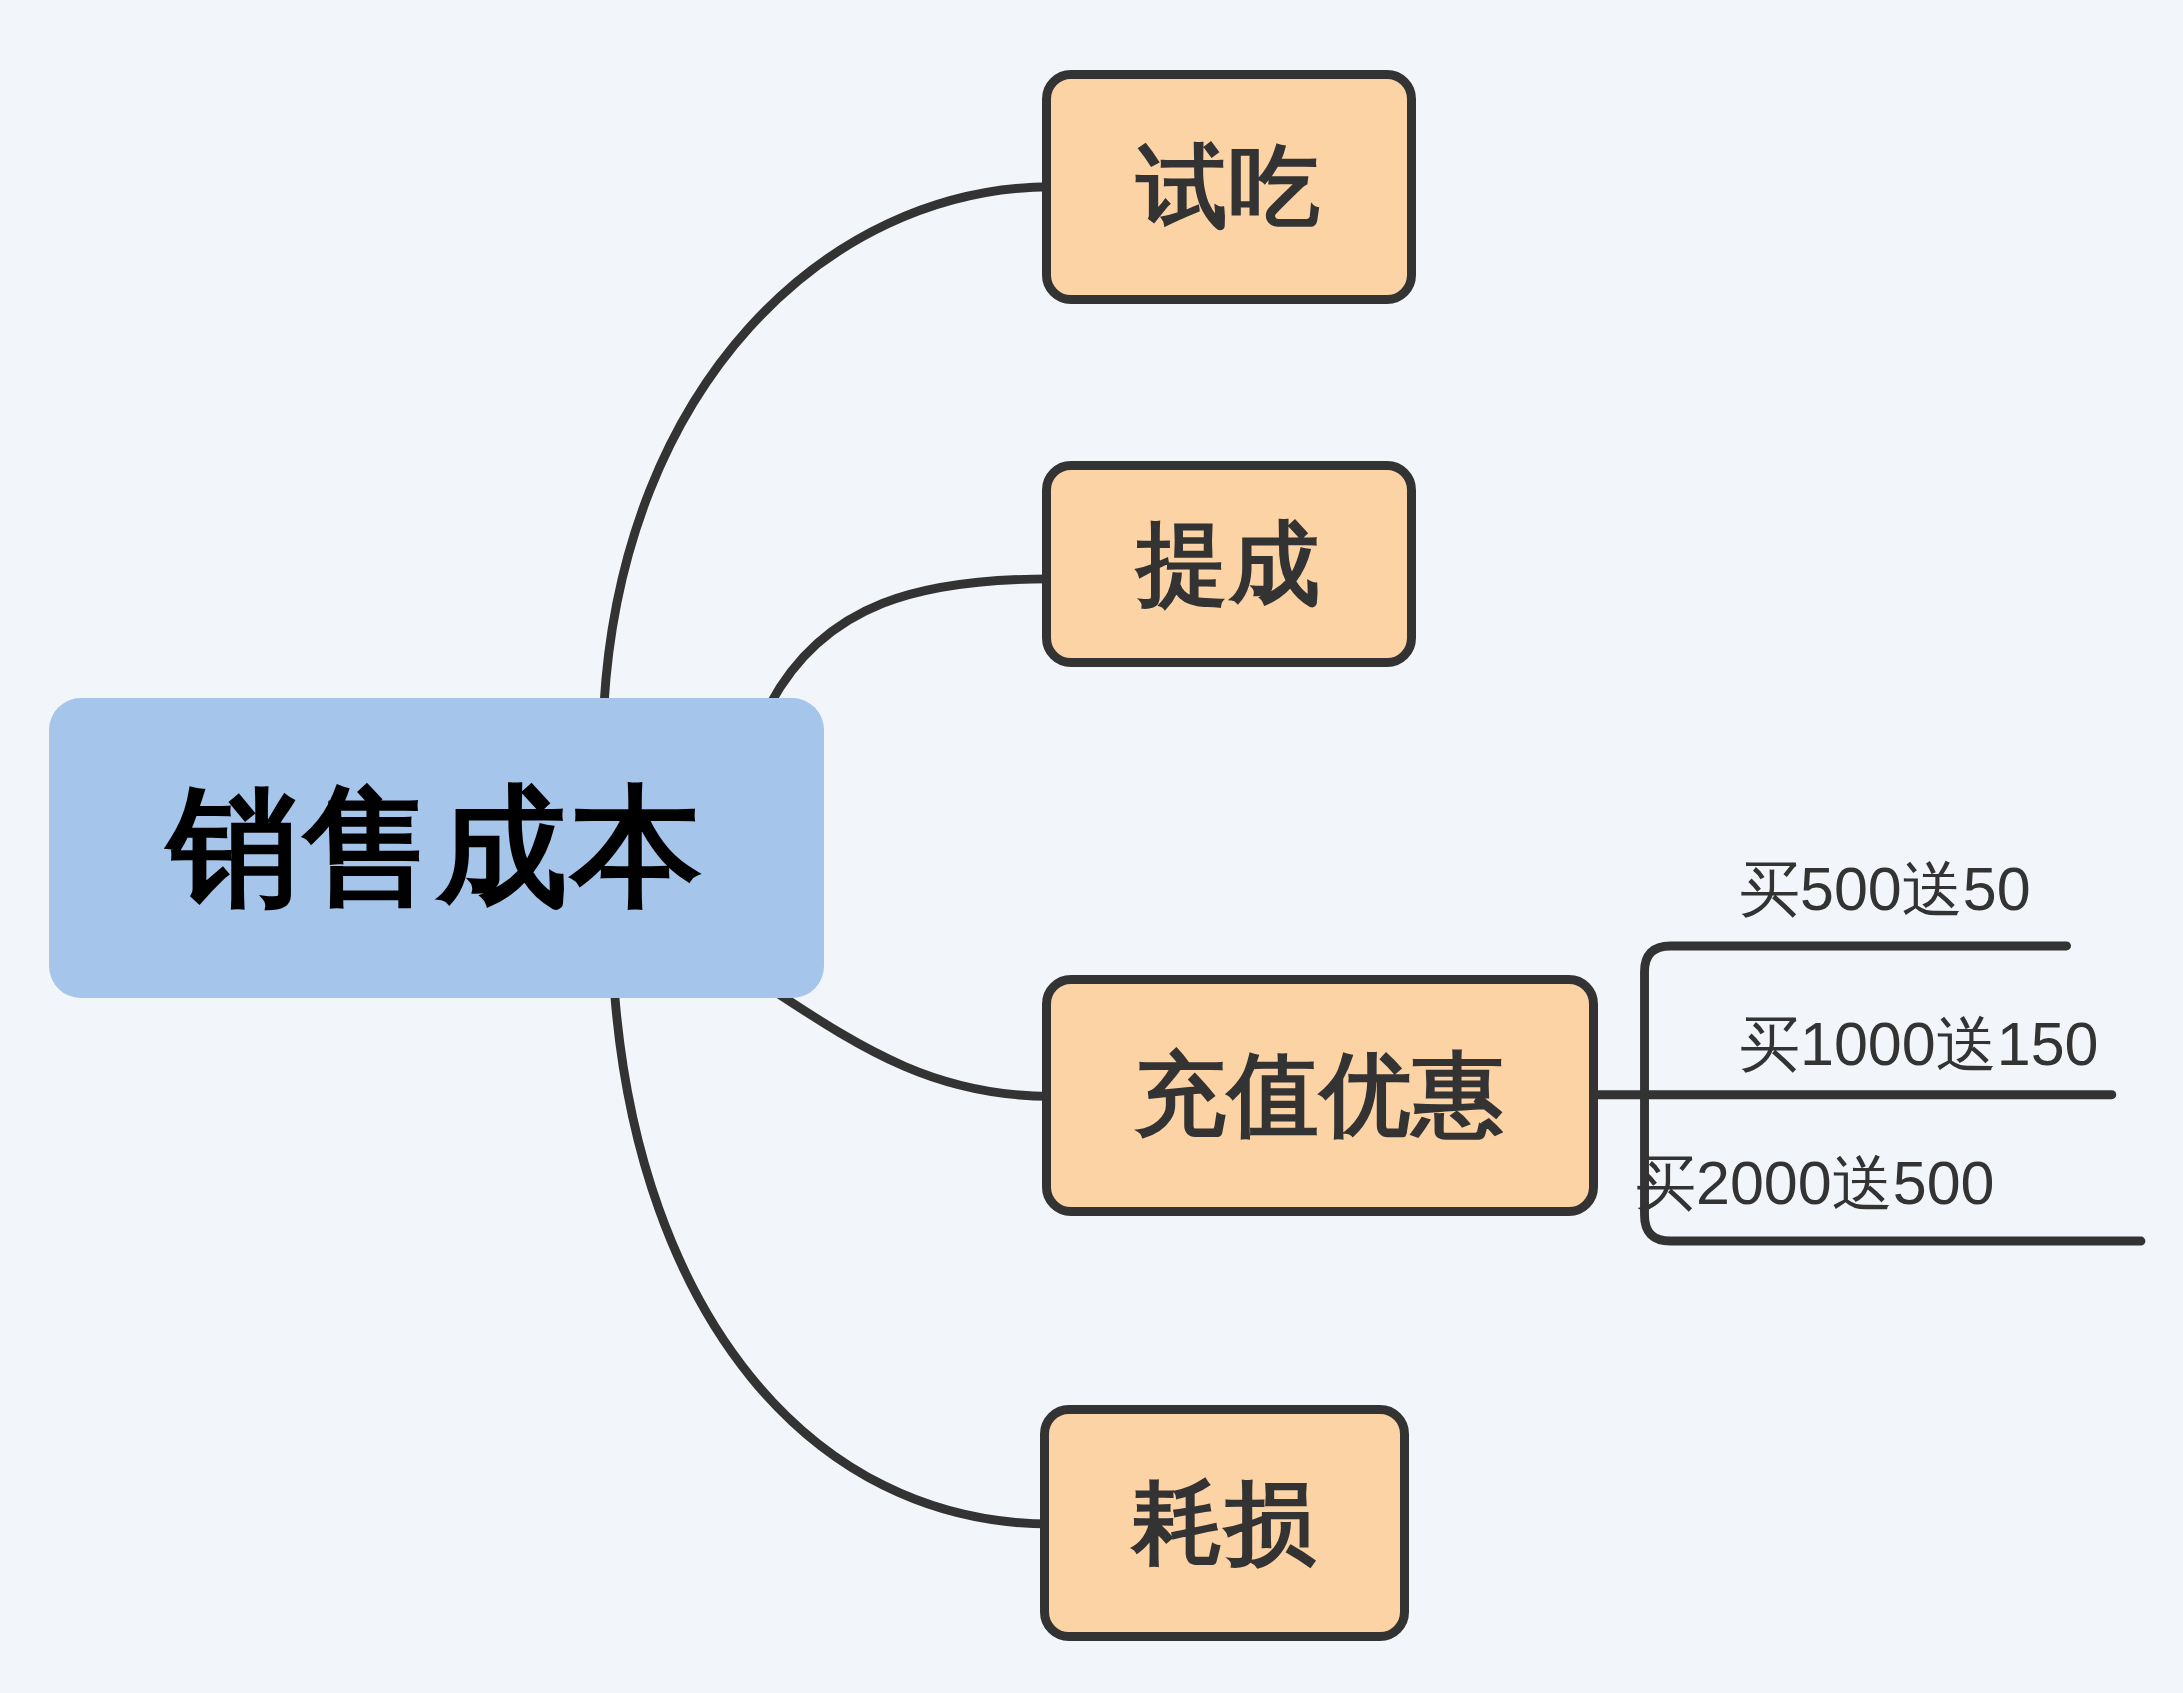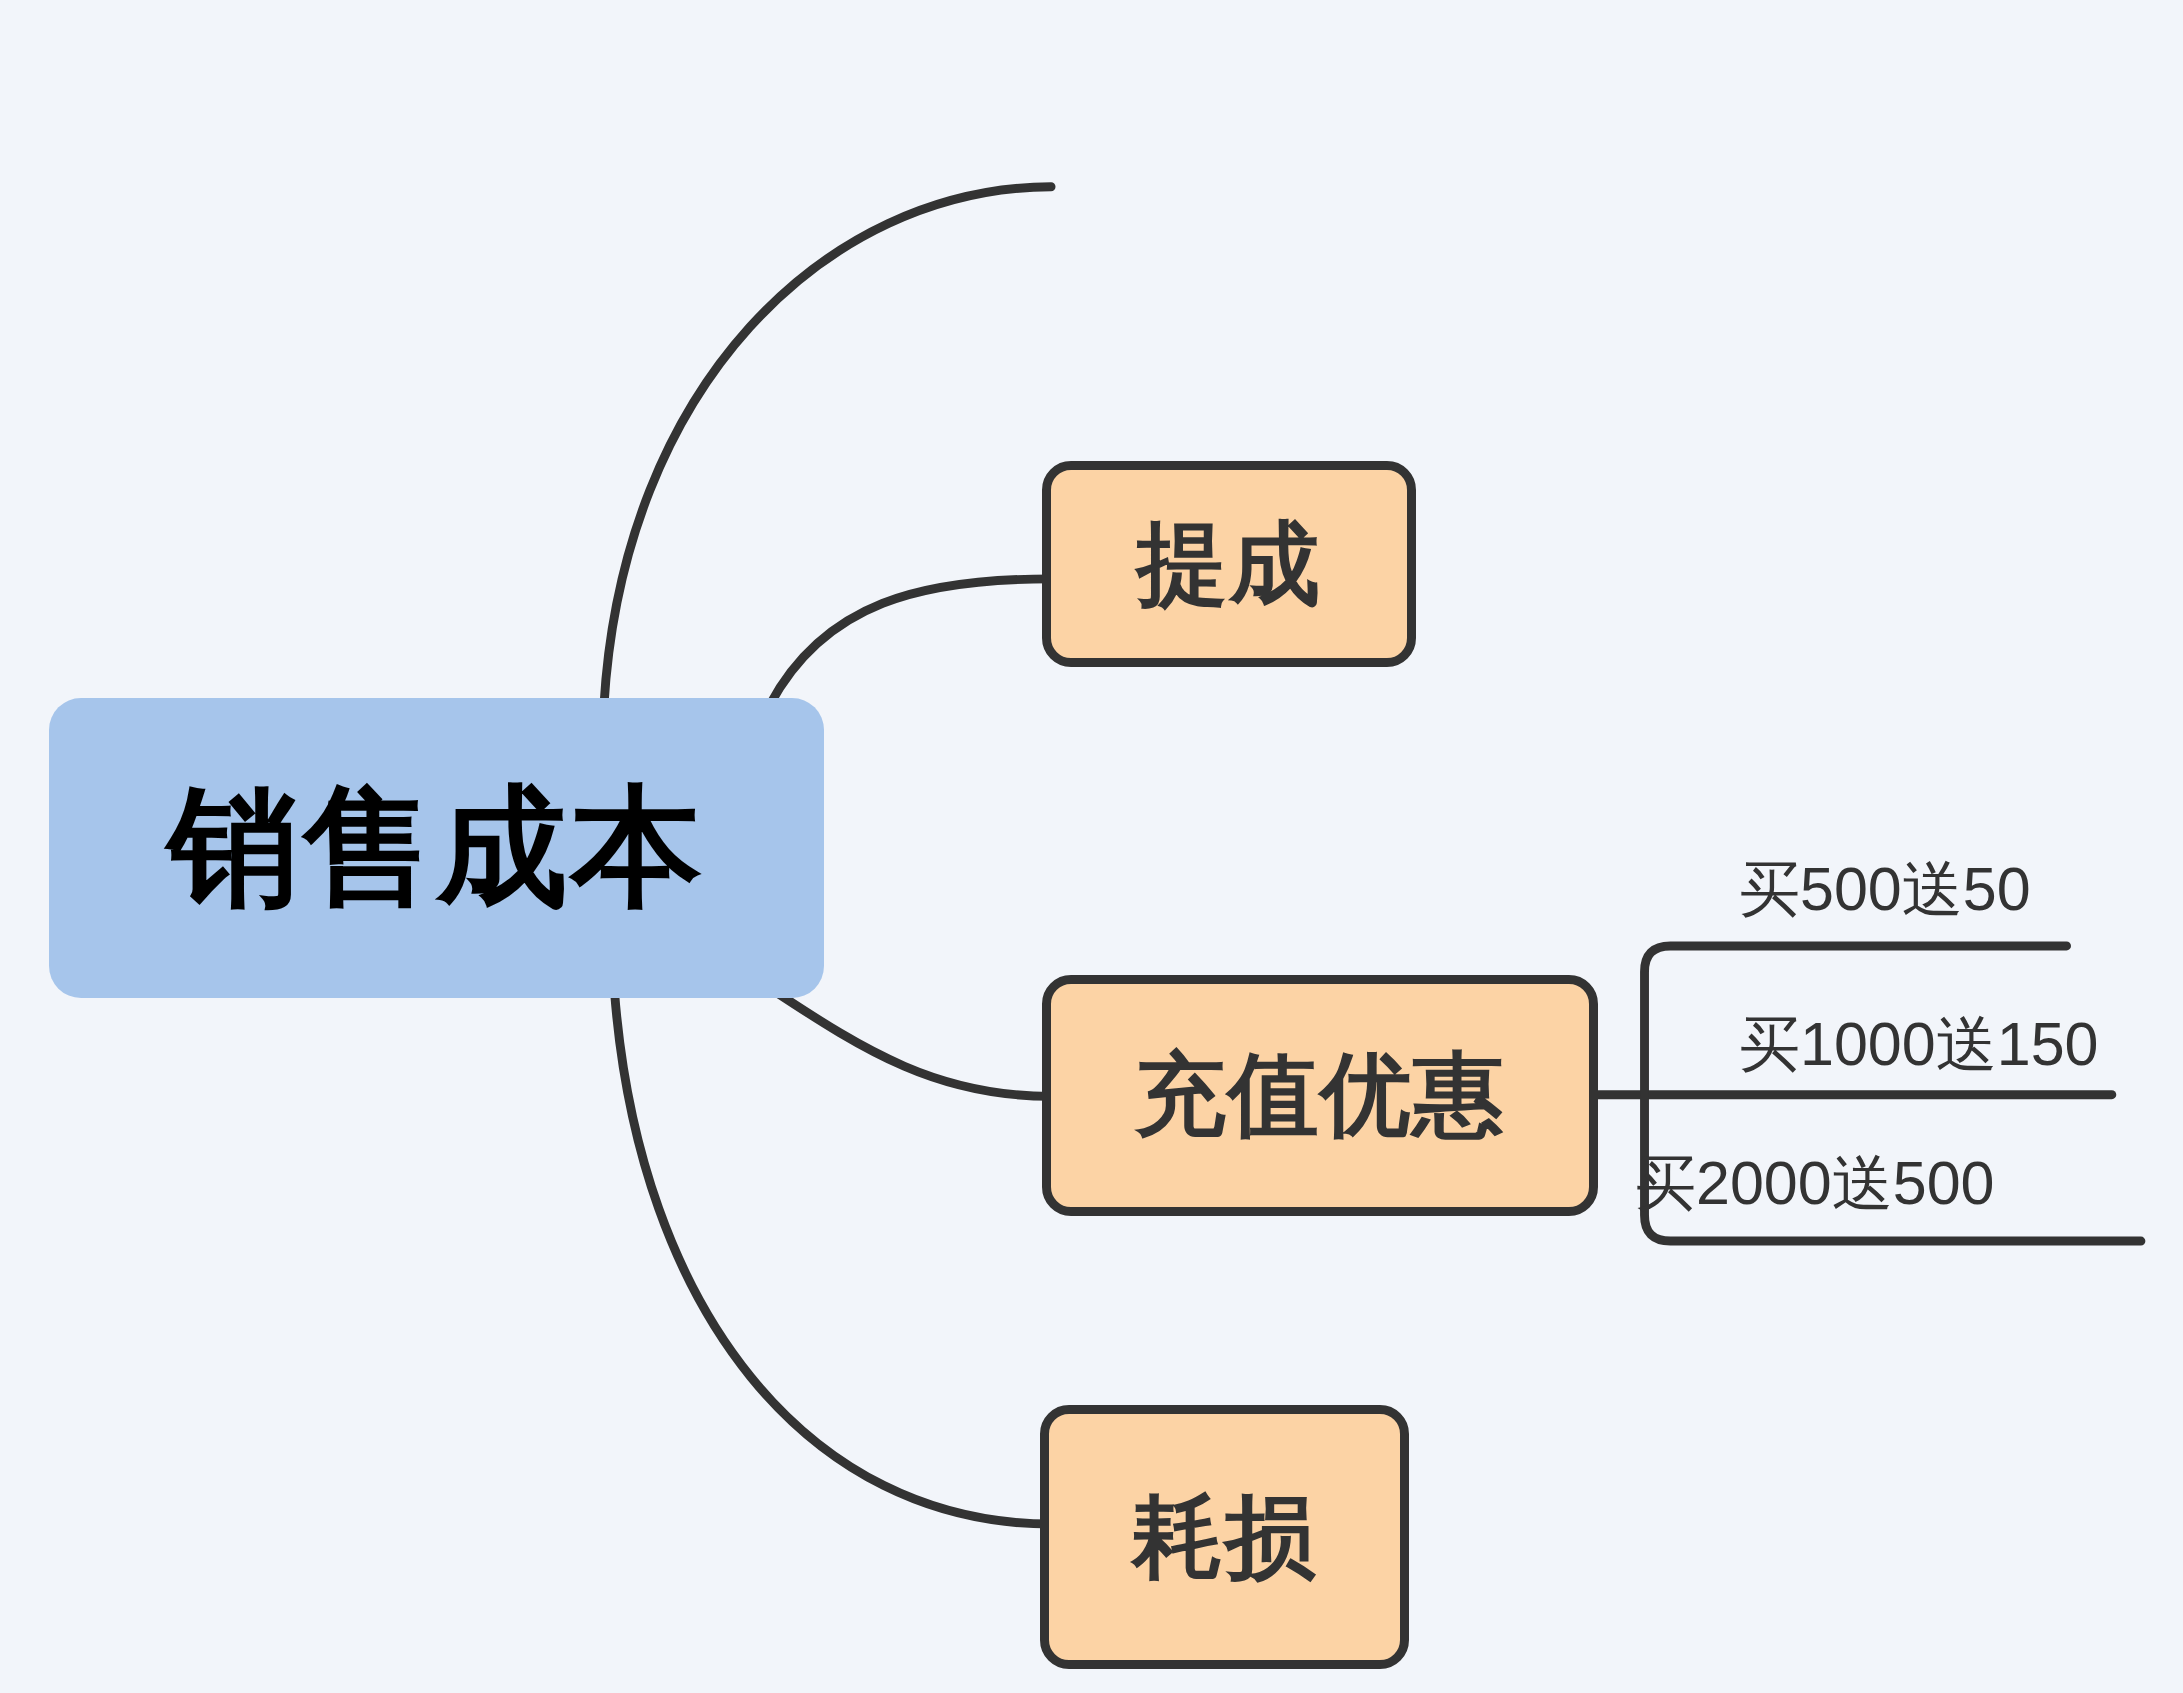--- a/index.html
+++ b/index.html
@@ -54,21 +54,21 @@
     border: 9.7px solid #333333;
     border-radius: 29px;
     font-size: 91px;
     font-weight: 700;
     color: #333333;
     letter-spacing: 1.6px;
   }
   .node-taste   { left: 1042px; top:   70px; width: 374px; height: 234px; }
   .node-commission { left: 1042px; top: 461px; width: 374px; height: 206px; }
   .node-recharge { left: 1042px; top: 975px; width: 556px; height: 241px; }
-  .node-wastage { left: 1040px; top: 1405px; width: 369px; height: 264px; }
+  .node-wastage { left: 1040px; top: 1405px; width: 369px; height: 236px; }
   .sub-label {
     position: absolute;
     font-size: 61px;
     font-weight: 400;
     color: #333333;
     white-space: nowrap;
     line-height: 1.1;
   }
   .sub-label-1 { left: 1739px; top: 856px; }
   .sub-label-2 { left: 1739px; top: 1003px; margin-top: 8px; }
@@ -85,20 +85,23 @@
     <path d="M 958 1226 C 1070 1300, 1160 1356, 1300 1356"></path>
     <path d="M 760 1226 C 790 1620, 1000 1885, 1300 1885"></path>
     <path d="M 1964 1354 L 2612 1354"></path>
     <path d="M 2556 1170 L 2066 1170 Q 2034 1170, 2034 1202 L 2034 1503 Q 2034 1535, 2066 1535 L 2648 1535"></path>
   </svg>
 
   <div class="node node-root">
     <span>销售成本</span>
   </div>
 
+  <div class="node node-child node-taste">
+    <span>试吃</span>
+  </div>
 
   <div class="node node-child node-commission">
     <span>提成</span>
   </div>
 
   <div class="node node-child node-recharge">
     <span>充值优惠</span>
   </div>
 
   <div class="node node-child node-wastage">

